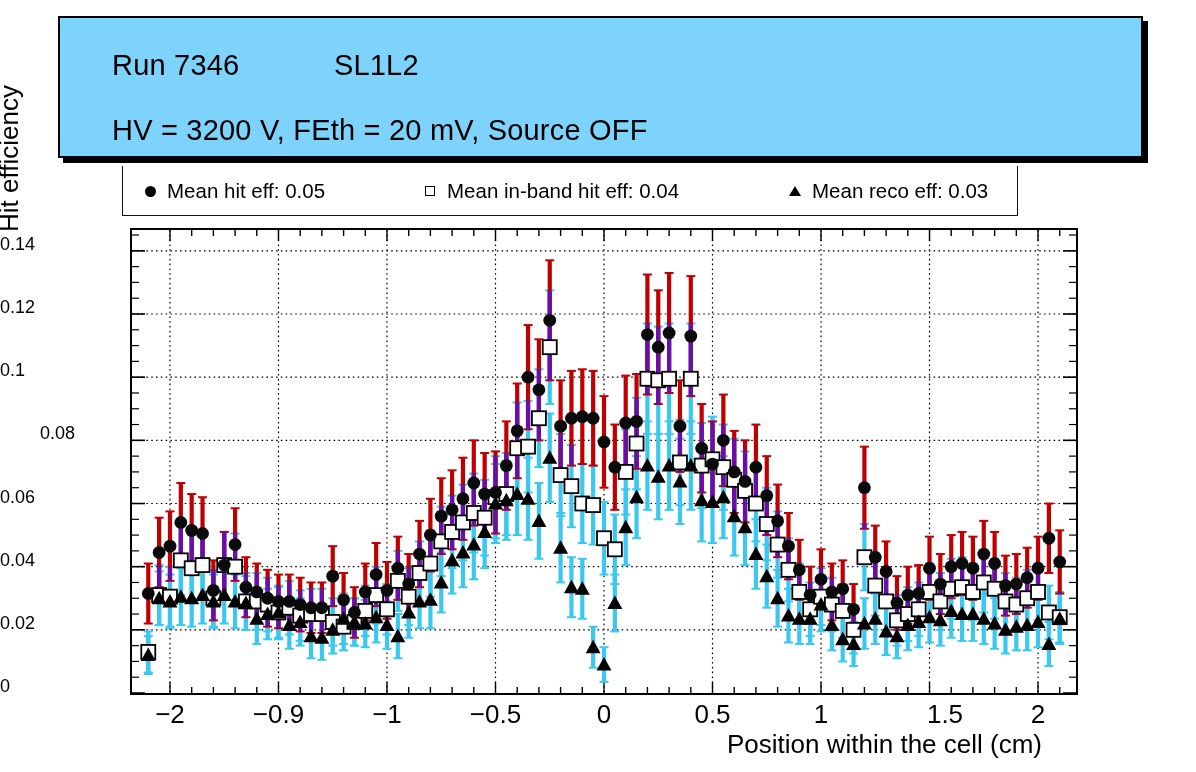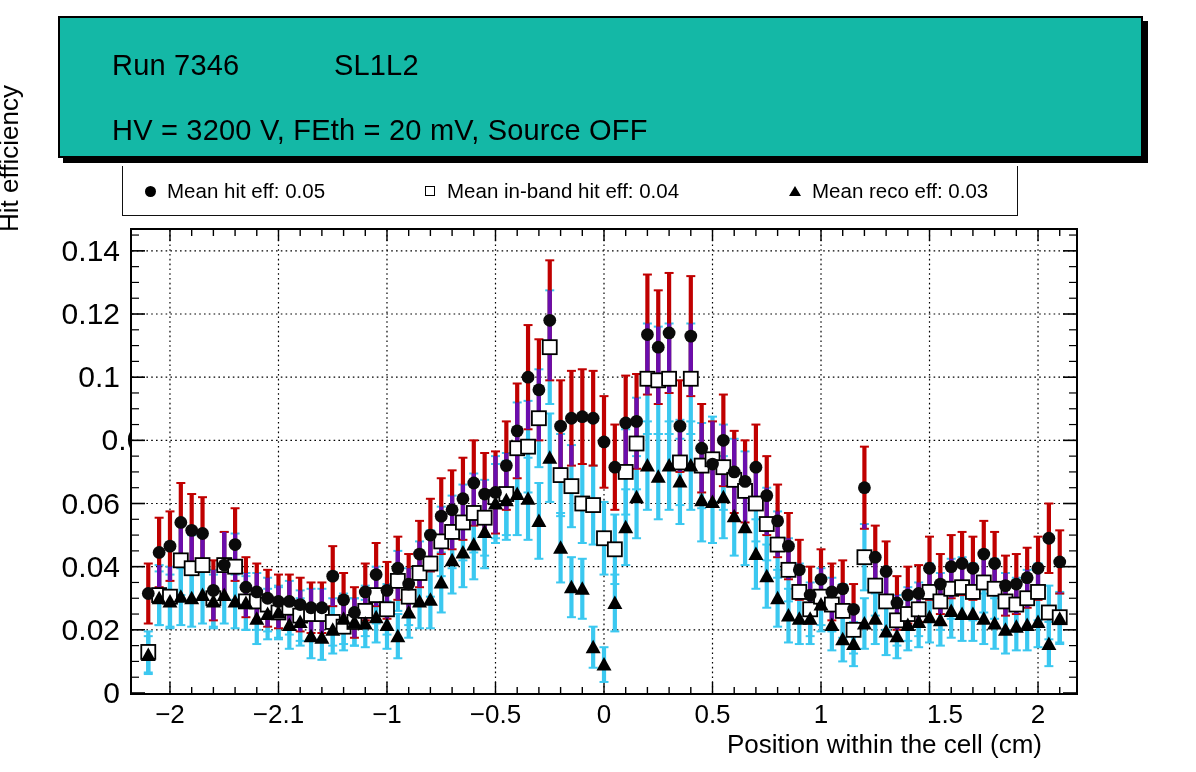--- a/index.html
+++ b/index.html
@@ -2,21 +2,21 @@
 <html><head>
 <meta charset="utf-8">
 <style>
   html,body{margin:0;padding:0;background:#ffffff;}
   body{width:1196px;height:772px;font-family:"Liberation Sans",sans-serif;color:#000;overflow:hidden;position:relative;}
   #root{position:absolute;left:0;top:0;width:1196px;height:772px;}
 
   
   .titlebox{
     position:absolute;left:58px;top:16px;width:1085px;height:142px;
-    background:#14b8a6;border:2px solid #000;box-sizing:border-box;
+    background:#7dd3fc;border:2px solid #000;box-sizing:border-box;
     box-shadow:5px 5px 0 0 #000;
   }
   .titleline{position:absolute;left:52px;white-space:nowrap;font-size:29px;letter-spacing:.2px;}
   .titleline.l1{top:31px;}
   .titleline.l2{top:96px;}
   .t-gap{display:inline-block;width:78px;}
 
   
   .legendbox{
     position:absolute;left:122px;top:166px;width:896px;height:50px;
@@ -35,21 +35,21 @@
   .plotarea{position:absolute;left:0;top:0;width:100%;height:100%;overflow:hidden;}
   .plotsvg{position:absolute;left:0;top:0;}
 
   
   .ylab{
     position:absolute;left:-6px;top:232px;width:300px;
     transform:rotate(-90deg);transform-origin:left top;
     font-size:26px;white-space:nowrap;text-align:left;
   }
   .xlab{position:absolute;left:727px;top:729px;font-size:26px;white-space:nowrap;}
-  .ytick{position:absolute;text-align:right;font-size:30px;white-space:nowrap;width:120px;}
+  .ytick{position:absolute;font-size:18px;white-space:nowrap;width:120px;}
   .xtick{position:absolute;text-align:center;font-size:26px;white-space:nowrap;width:80px;}
 </style>
 </head>
 <body>
 
 <div id="root">
 
   <div class="titlebox">
     <div class="titleline l1">
       <span>Run 7346</span>
@@ -88,21 +88,21 @@
       <div class="ytick" style="left: 0px; top: 612.835px;">0.02</div>
       <div class="ytick" style="left: 0px; top: 549.67px;">0.04</div>
       <div class="ytick" style="left: 0px; top: 486.505px;">0.06</div>
       <div class="ytick" style="left: 0px; top: 423.34px; padding-left: 40px;">0.08</div>
       <div class="ytick" style="left: 0px; top: 360.175px;">0.1</div>
       <div class="ytick" style="left: 0px; top: 297.01px;">0.12</div>
       <div class="ytick" style="left: 0px; top: 233.844px;">0.14</div>
     </div>
   <div id="xticks">
       <div class="xtick" style="left: 129.977px; top: 699px;">−2</div>
-      <div class="xtick" style="left: 238.483px; top: 699px;">−2.1</div>
+      <div class="xtick" style="left: 238.483px; top: 699px;">−0.9</div>
       <div class="xtick" style="left: 346.989px; top: 699px;">−1</div>
       <div class="xtick" style="left: 455.494px; top: 699px;">−0.5</div>
       <div class="xtick" style="left: 564px; top: 699px;">0</div>
       <div class="xtick" style="left: 672.506px; top: 699px;">0.5</div>
       <div class="xtick" style="left: 781.011px; top: 699px;">1</div>
       <div class="xtick" style="left: 905px; top: 699px;">1.5</div>
       <div class="xtick" style="left: 998.023px; top: 699px;">2</div>
     </div>
 
   <div class="frame">

